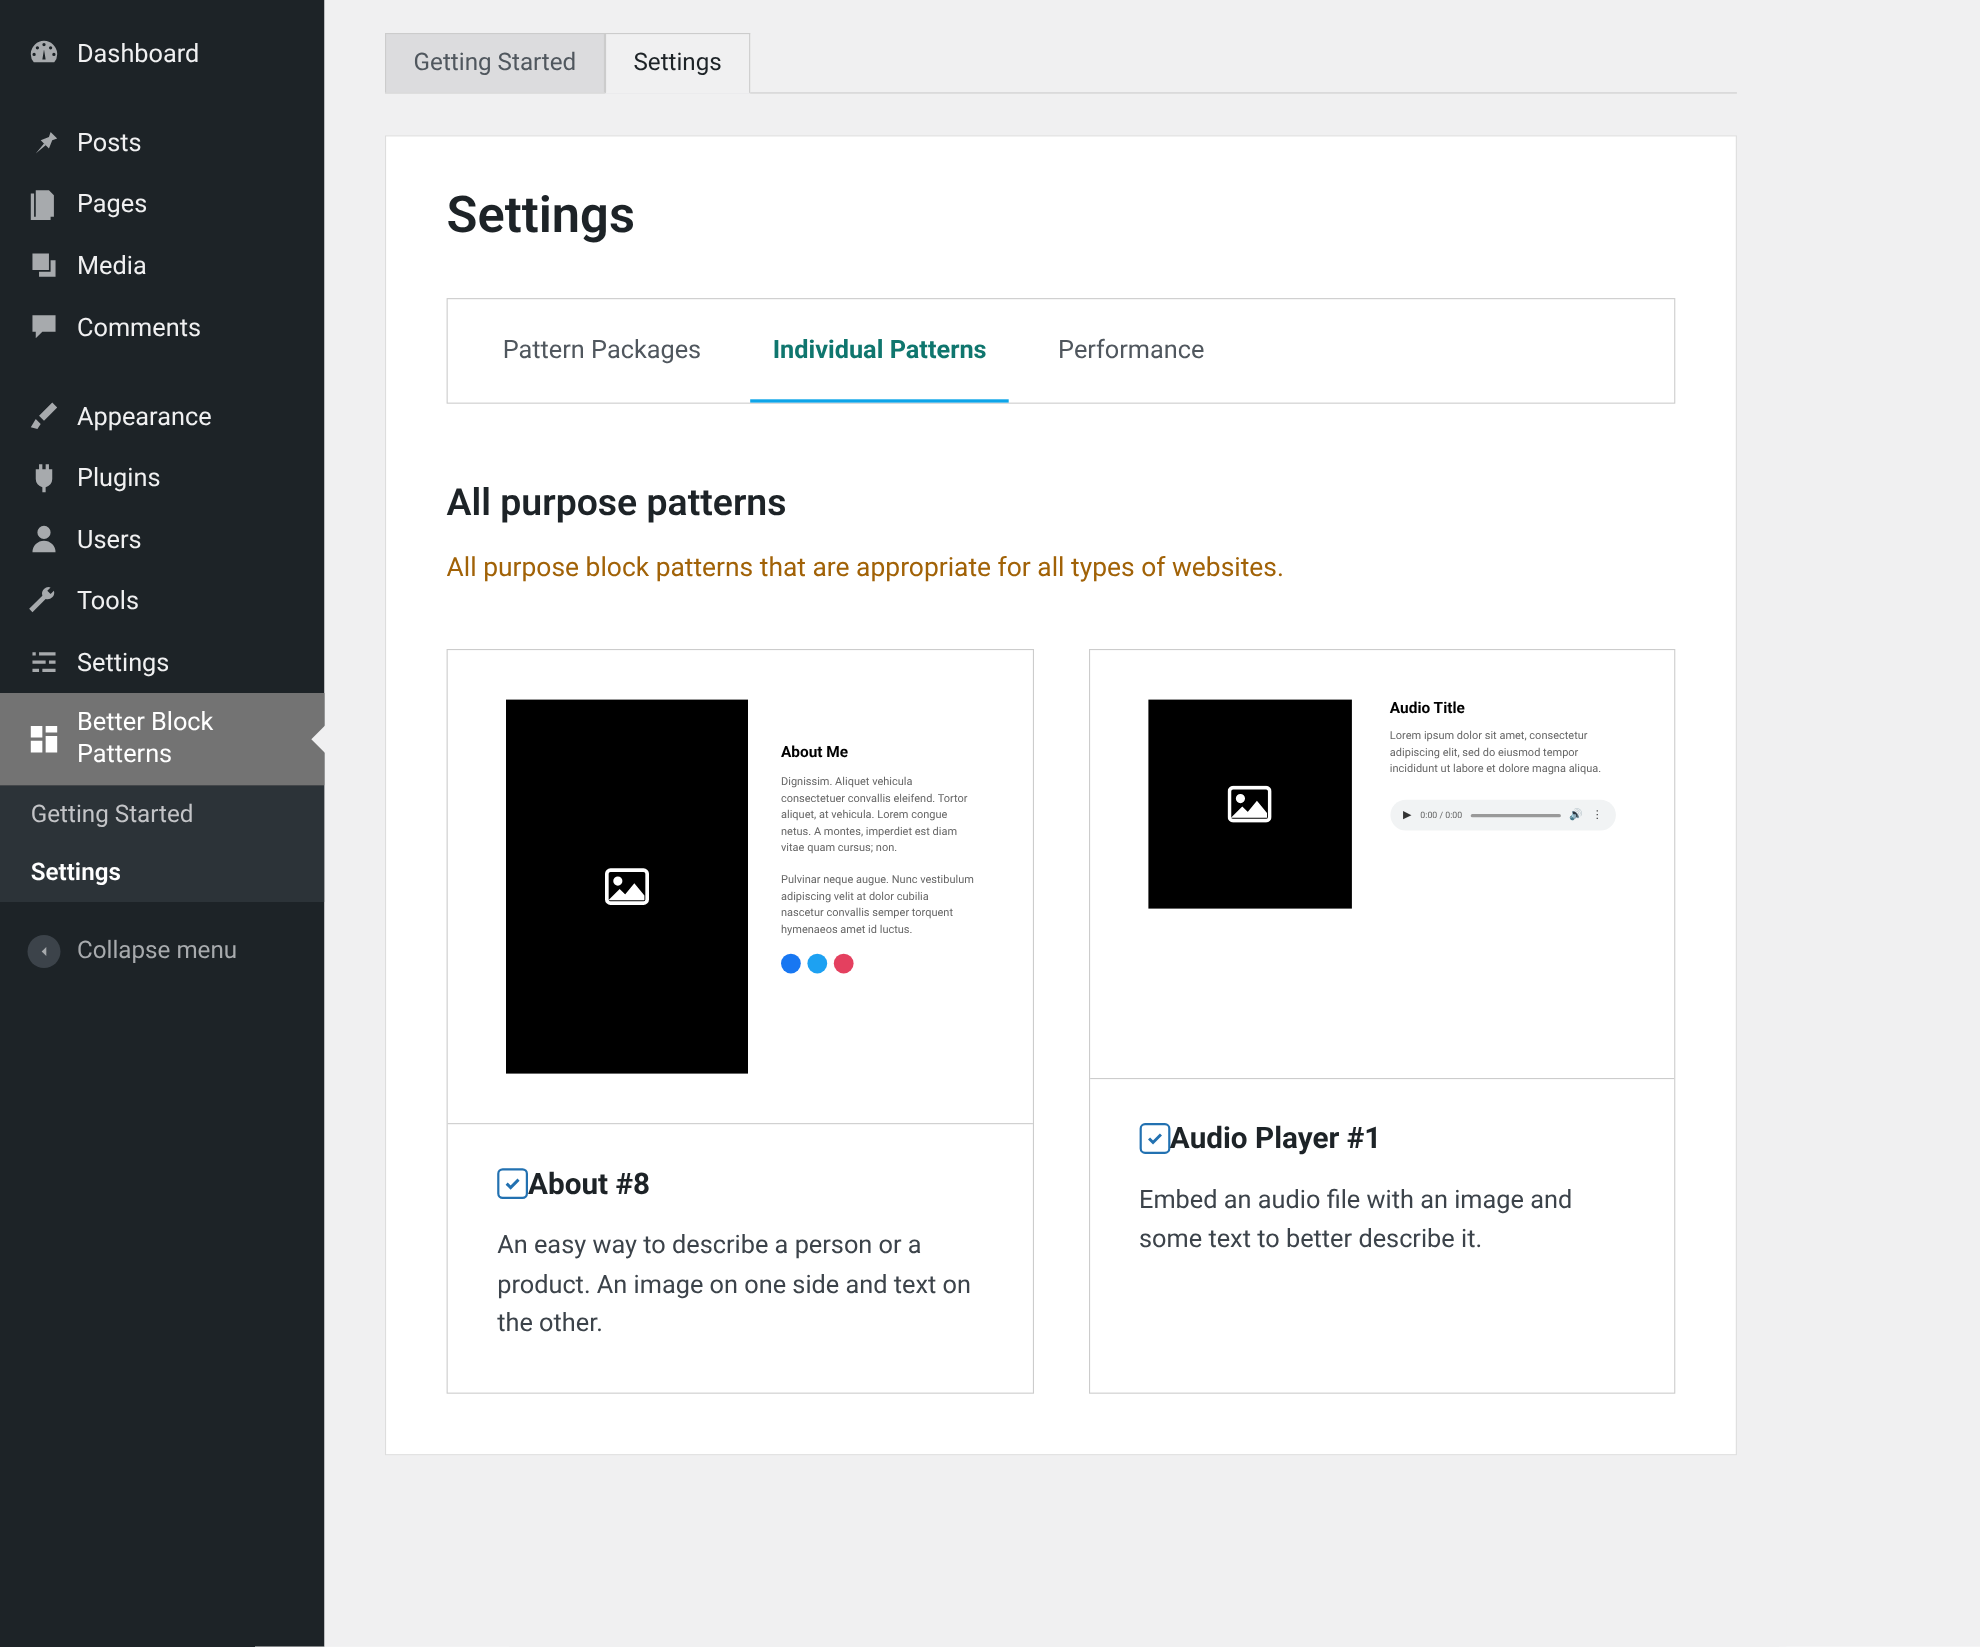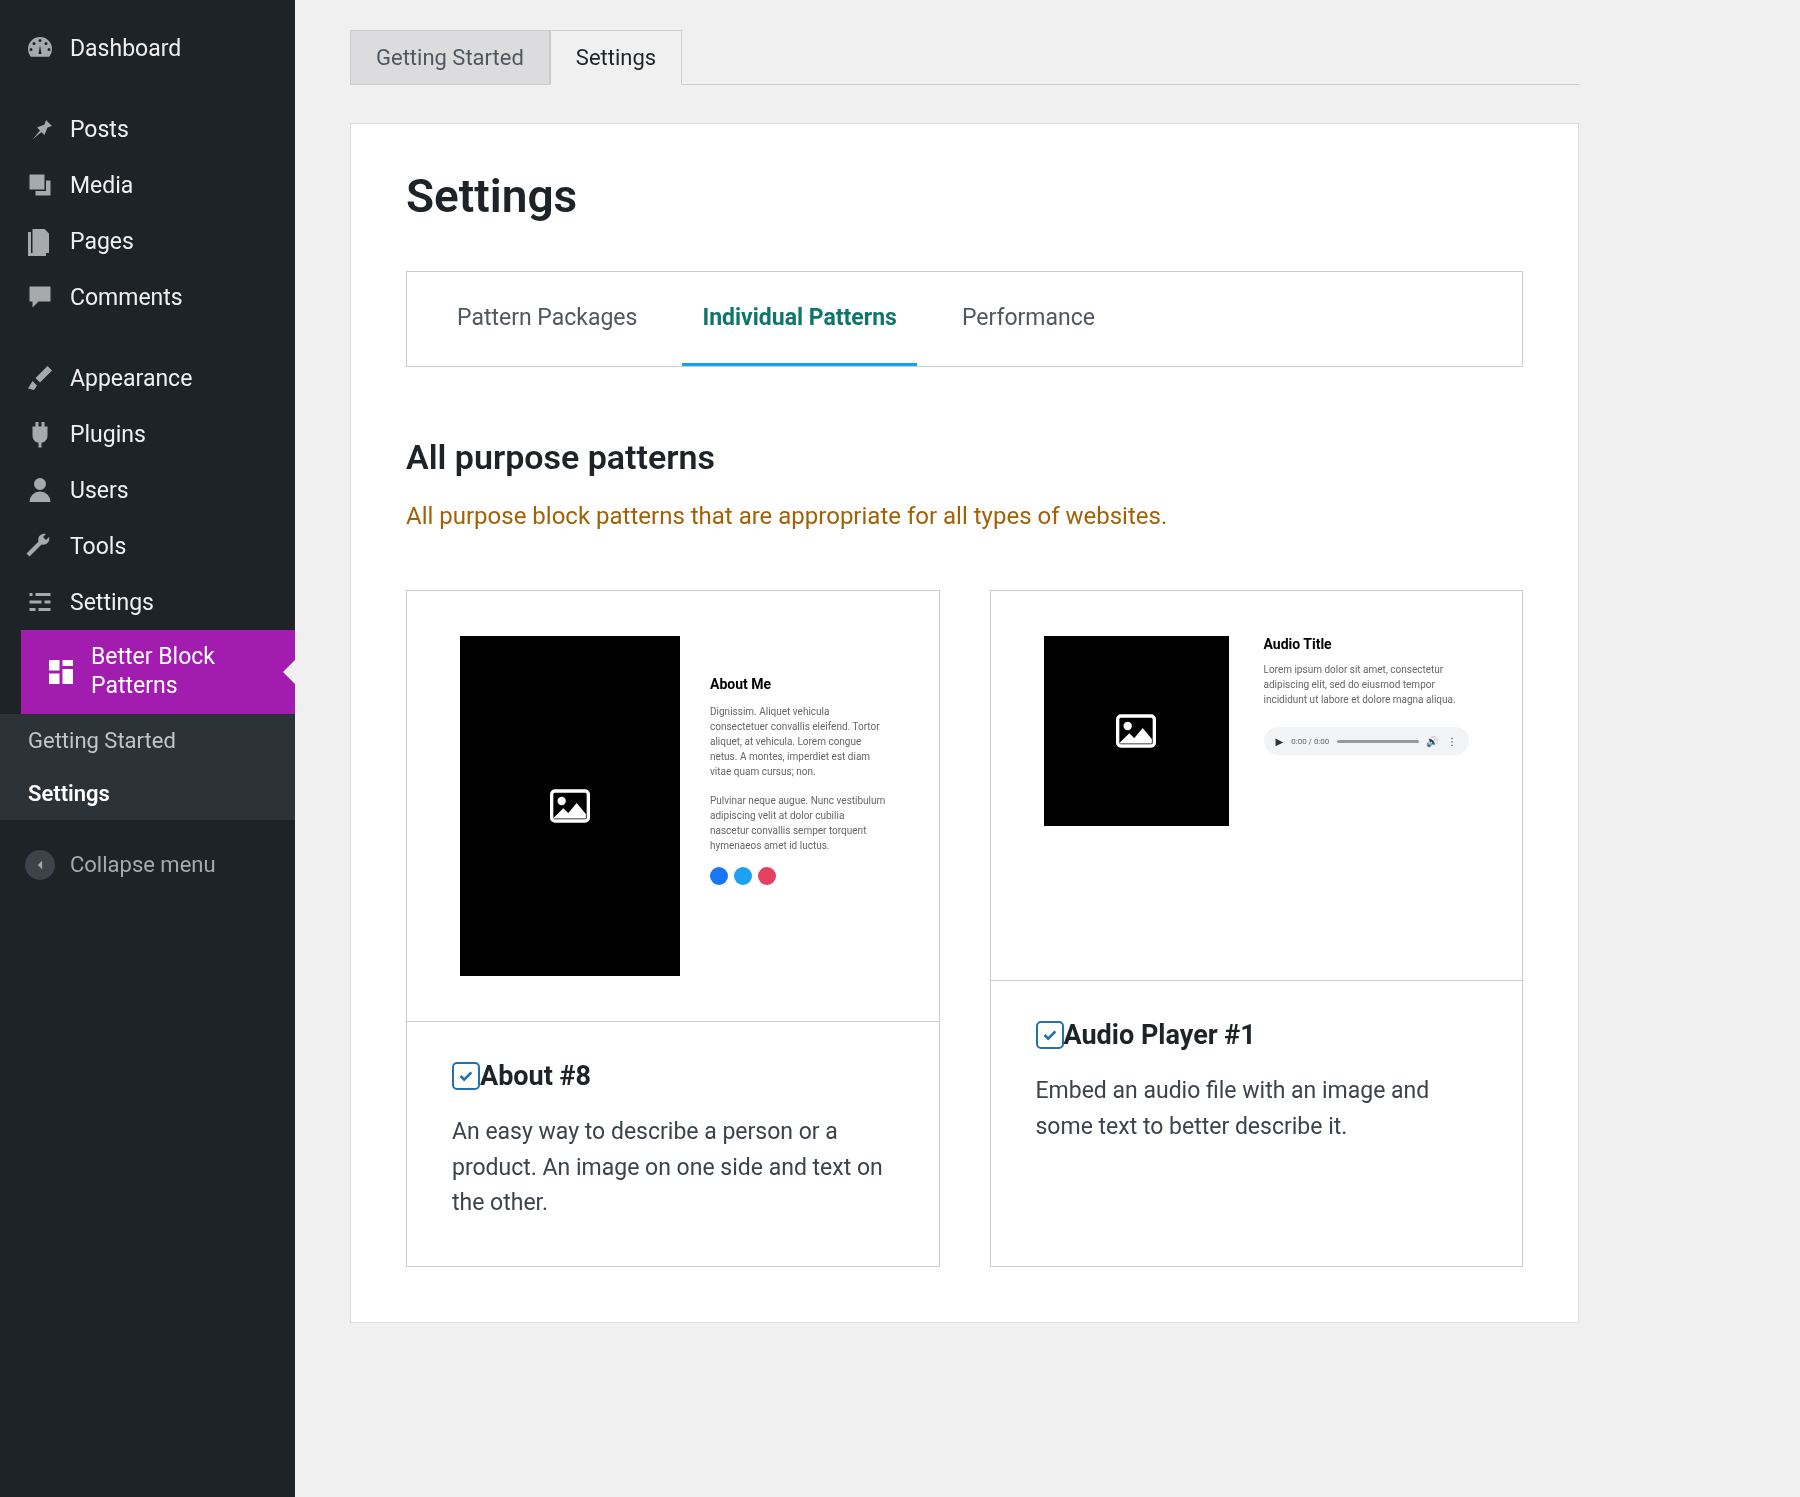--- a/index.html
+++ b/index.html
@@ -26,24 +26,23 @@
   display: flex;
   align-items: center;
   gap: 15px;
   padding: 13px 18px 13px 25px;
   color: #f0f0f1;
   font-size: 23px;
   cursor: pointer;
 }
 .sidebar-separator { height: 25px; }
 .sidebar-item.active {
-  background: #a21caf;
+  background: #737373;
   color: #fff;
   position: relative;
-  margin-left: 21px;
 }
 .sidebar-item.active::after {
   content: "";
   position: absolute;
   right: -1px;
   top: 50%;
   transform: translateY(-50%);
   border: 13px solid transparent;
   border-right-color: #f0f0f1;
 }
@@ -239,29 +238,29 @@
     </div>
     <div class="sidebar-separator"></div>
     <div class="sidebar-item">
       <svg class="sidebar-icon" viewBox="0 0 20 20">
           <path d="M12 2l6 6-3 1-2 5-3-3-5 6 6-5-3-3 5-2 1-3-2-2z"></path>
         </svg>
       <span>Posts</span>
     </div>
     <div class="sidebar-item">
       <svg class="sidebar-icon" viewBox="0 0 20 20">
+          <path d="M5 2h8l3 3v13H5zM4 4v14h10v2H2V4zM8 8h5v1H8zm0 3h5v1H8z"></path>
+        </svg>
+      <span>Pages</span>
+    </div>
+    <div class="sidebar-item">
+      <svg class="sidebar-icon" viewBox="0 0 20 20">
           <path d="M3 3h10v10H3zM6 6l4 3-4 3zM14 7h3v10H7v-3h7z"></path>
         </svg>
       <span>Media</span>
-    </div>
-    <div class="sidebar-item">
-      <svg class="sidebar-icon" viewBox="0 0 20 20">
-          <path d="M5 2h8l3 3v13H5zM4 4v14h10v2H2V4zM8 8h5v1H8zm0 3h5v1H8z"></path>
-        </svg>
-      <span>Pages</span>
     </div>
     <div class="sidebar-item">
       <svg class="sidebar-icon" viewBox="0 0 20 20">
           <path d="M3 3h14v10H9l-4 4v-4H3z"></path>
         </svg>
       <span>Comments</span>
     </div>
     <div class="sidebar-separator"></div>
     <div class="sidebar-item">
       <svg class="sidebar-icon" viewBox="0 0 20 20">

